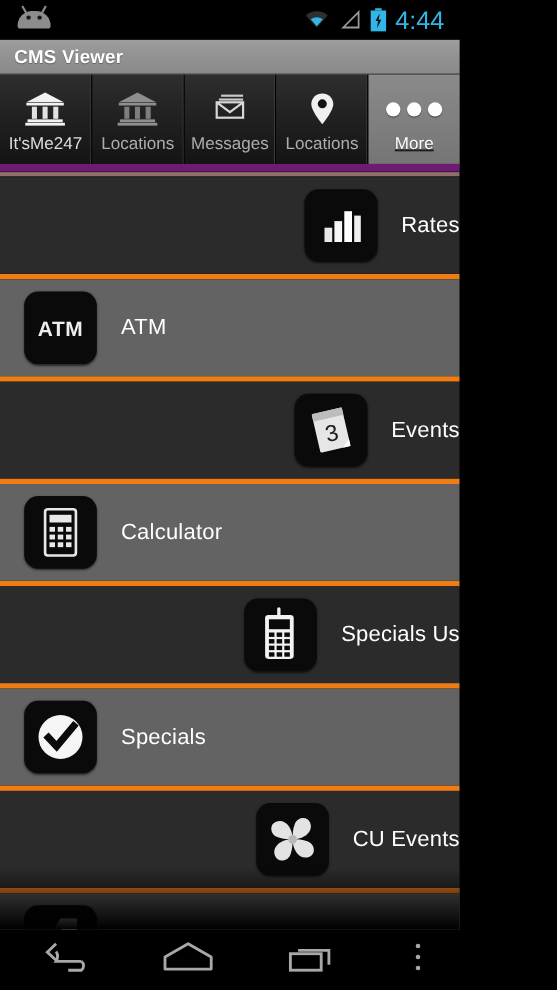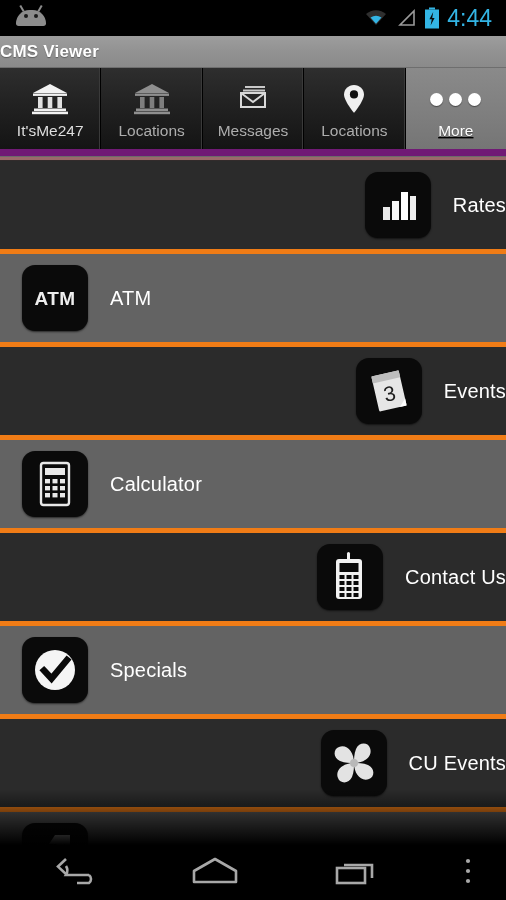--- a/index.html
+++ b/index.html
@@ -1,40 +1,40 @@
 <!DOCTYPE html>
 <html><head>
 <meta charset="utf-8">
 <style>
   * { margin:0; padding:0; box-sizing:border-box; }
   html,body { width:506px; height:900px; background:#000; overflow:hidden; }
   body { font-family:"Liberation Sans", sans-serif; -webkit-font-smoothing:antialiased; }
 
-  #screen { position:relative; width:506px; height:900px; background:#000; overflow:hidden; }
+  #screen { position:relative; width:418px; height:900px; background:#000; overflow:hidden; }
 
   
   .statusbar { position:relative; height:36px; background:#000; display:flex; align-items:center; padding:0 8px; }
   .android-logo { width:34px; height:20px; position:relative; margin-left:8px; }
   .android-logo .head { position:absolute; left:0; top:2px; width:30px; height:16px;
         background:#8c8c8c; border-radius:15px 15px 3px 3px; }
   .android-logo .eye { position:absolute; top:6px; width:4px; height:4px; border-radius:50%; background:#1a1a1a; }
   .android-logo .eye.l { left:8px; } .android-logo .eye.r { left:18px; }
   .android-logo .ant { position:absolute; width:2px; height:7px; background:#8c8c8c; top:-3px; }
   .android-logo .ant.l { left:5px; transform:rotate(-30deg); }
   .android-logo .ant.r { left:23px; transform:rotate(30deg); }
 
   .status-right { margin-left:auto; display:flex; align-items:center; gap:7px; padding-right:6px; }
   .icon-wifi { width:24px; height:18px; position:relative; }
   .icon-sig { width:22px; height:18px; position:relative; }
   .icon-batt { width:16px; height:22px; position:relative; }
   .clock { color:#33b5e5; font-size:23px; letter-spacing:0px; line-height:1; font-weight:400; }
 
   
   .titlebar { height:32px; background:linear-gradient(to bottom,#9d9d9d 0%,#919191 55%,#8a8a8a 100%);
-      display:flex; align-items:center; padding-left:0;
+      display:flex; align-items:center; padding-left:13px;
       border-bottom:1px solid #6e6e6e;text-align:center; }
   .titlebar .txt { color:#ffffff; font-size:17px; font-weight:bold; letter-spacing:.2px;
       text-shadow:0 1px 1px rgba(0,0,0,.35); }
 
   
   .tabbar { height:88px; display:flex; background:#111; border-bottom:7px solid #701a75; }
   .tab { flex:1 1 0; position:relative; display:flex; flex-direction:column;
       align-items:center; justify-content:flex-start; padding-top:12px;
       background:linear-gradient(to bottom,#2e2e2e 0%,#232323 40%,#141414 100%);
       border-right:1px solid #000; box-shadow:inset -1px 0 0 #3a3a3a; }
@@ -259,21 +259,21 @@
               <rect x="36.5" y="37" width="5" height="4"></rect>
             <rect x="22.5" y="43" width="5" height="4"></rect>
               <rect x="29.5" y="43" width="5" height="4"></rect>
               <rect x="36.5" y="43" width="5" height="4"></rect>
             <rect x="22.5" y="49" width="5" height="4"></rect>
               <rect x="29.5" y="49" width="5" height="4"></rect>
               <rect x="36.5" y="49" width="5" height="4"></rect>
           </g>
         </svg>
       </div>
-      <div class="label">Contact Us</div>
+      <div class="label">Specials Us</div>
     </div>
     <div class="divider"></div>
 
     <div class="row light">
       <div class="tile">
         <svg viewBox="0 0 66 66" width="66" height="66">
           <circle cx="33" cy="33" r="20" fill="#f5f5f5"></circle>
           <path d="M22 33.5 L29.5 41.5 L45 23" fill="none" stroke="#0a0a0a" stroke-width="6.5" stroke-linecap="square" stroke-linejoin="miter"></path>
         </svg>
       </div>

